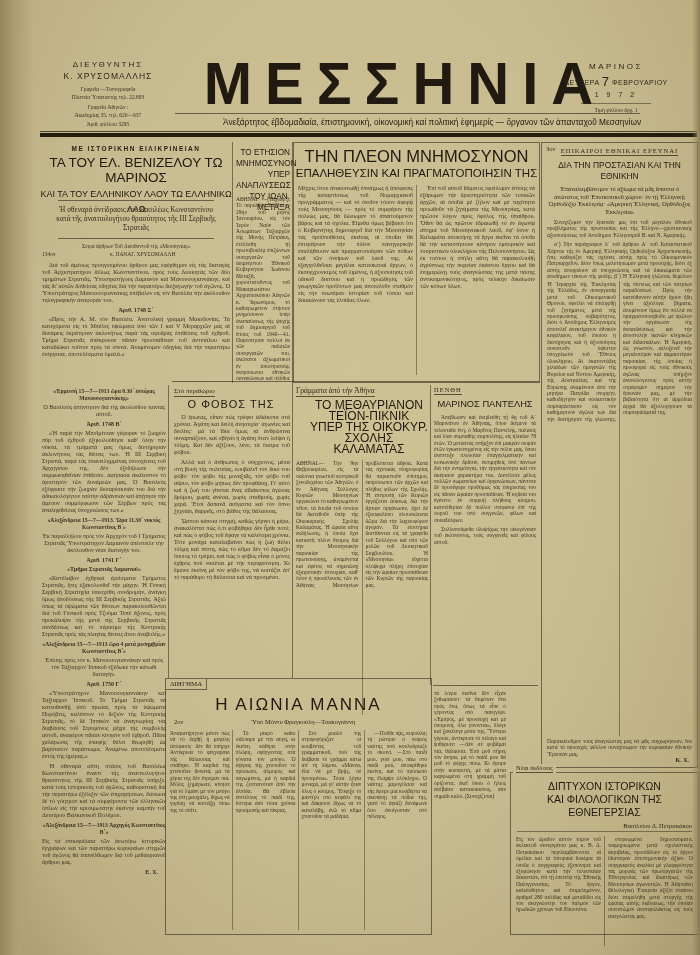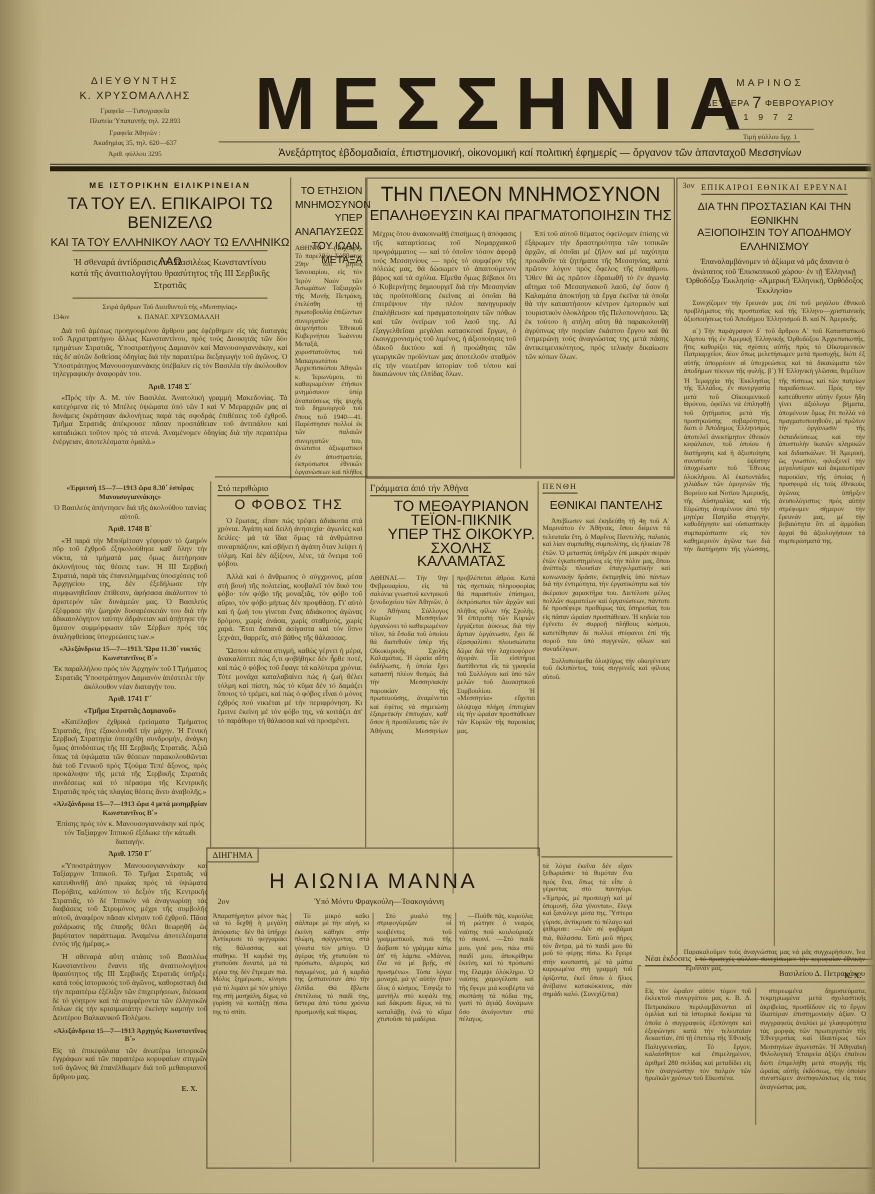--- a/index.html
+++ b/index.html
@@ -68,21 +68,21 @@
 
   <div class="vr" style="left:232px;top:142px;height:241px;"></div>
   <div class="vr" style="left:292px;top:142px;height:536px;"></div>
   <div class="vr" style="left:168px;top:385px;height:293px;"></div>
   <div class="vr" style="left:430px;top:385px;height:300px;"></div>
   <div class="hr" style="left:172px;top:381px;width:367px;"></div>
   <div class="hr" style="left:433px;top:685px;width:105px;"></div>
 
   <div class="abs c kick sans" style="left:42px;top:145px;width:188px;font-size:6.5px;letter-spacing:1.5px;">ΜΕ ΙΣΤΟΡΙΚΗΝ ΕΙΛΙΚΡΙΝΕΙΑΝ</div>
   <div class="abs c b ink sans" style="left:40px;top:155px;width:192px;font-size:13.5px;line-height:15px;">
-    <div>ΤΑ ΤΟΥ ΕΛ. ΕΠΙΚΑΙΡΟΙ ΤΩ ΒΕΝΙΖΕΛΩ</div>
+    <div>ΤΑ ΤΟΥ ΕΛ. ΒΕΝΙΖΕΛΟΥ ΤΩ ΜΑΡΙΝΟΣ</div>
     <div style="font-size:9px;margin-top:2px;">ΚΑΙ ΤΑ ΤΟΥ ΕΛΛΗΝΙΚΟΥ ΛΑΟΥ ΤΩ ΕΛΛΗΝΙΚΩ ΛΑΩ</div>
   </div>
   <div class="hr" style="left:58px;top:200px;width:156px;"></div>
   <div class="abs c b" style="left:52px;top:205px;width:168px;font-size:7.3px;line-height:9px;color:#332a18;">Ἡ σθεναρά ἀντίδρασις τοῦ Βασιλέως Κωνσταντίνου κατά τῆς ἀναιτιολογήτου θρασύτητος τῆς ΙΙΙ Σερβικῆς Στρατιᾶς</div>
   <div class="hr" style="left:58px;top:238px;width:156px;"></div>
   <div class="abs c tiny2" style="left:42px;top:243px;width:188px;">Σειρά ἄρθρων Τοῦ Διευθυντοῦ τῆς «Μεσσηνίας»</div>
   <div class="abs tiny2 b" style="left:42px;top:251px;width:188px;">
     <span style="float:left;">134ον</span>
     <span style="display:block;text-align:center;">κ. ΠΑΝΑΓ. ΧΡΥΣΟΜΑΛΛΗ</span>
   </div>
@@ -144,33 +144,32 @@
     <div class="b" style="font-size:7.5px;"><span class="u">Γράμματα ἀπό τήν Ἀθήνα</span></div>
     <div class="c b ink sans" style="font-size:12px;line-height:11px;margin-top:3px;margin-left:14px;">
       <div>ΤΟ ΜΕΘΑΥΡΙΑΝΟΝ ΤΕΪΟΝ-ΠΙΚΝΙΚ</div>
       <div>ΥΠΕΡ ΤΗΣ ΟΙΚΟΚΥΡ. ΣΧΟΛΗΣ ΚΑΛΑΜΑΤΑΣ</div>
     </div>
     <div class="tiny2 j twocol" style="margin-top:5px;height:255px;">ΑΘΗΝΑΙ.— Τήν 9ην Φεβρουαρίου, εἰς τά σαλόνια γνωστοῦ κεντρικοῦ ξενοδοχείου τῶν Ἀθηνῶν, ὁ ἐν Ἀθήναις Σύλλογος Κυριῶν Μεσσηνίων ὀργανώνει τό καθιερωμένον τέϊον, τά ἔσοδα τοῦ ὁποίου θά διατεθοῦν ὑπέρ τῆς Οἰκοκυρικῆς Σχολῆς Καλαμάτας. Ἡ ὡραία αὕτη ἐκδήλωσις, ἡ ὁποία ἔχει καταστῆ πλέον θεσμός διά τήν Μεσσηνιακήν παροικίαν τῆς πρωτευούσης, ἀναμένεται καί ἐφέτος νά σημειώσῃ ἐξαιρετικήν ἐπιτυχίαν, καθ' ὅσον ἡ προσέλευσις τῶν ἐν Ἀθήναις Μεσσηνίων προβλέπεται ἀθρόα. Κατά τάς σχετικάς πληροφορίας θά παραστοῦν ἐπίσημοι, ἐκπρόσωποι τῶν ἀρχῶν καί πλῆθος φίλων τῆς Σχολῆς. Ἡ ἐπιτροπή τῶν Κυριῶν ἐργάζεται ἀόκνως διά τήν ἄρτιαν ὀργάνωσιν, ἔχει δέ ἐξασφαλίσει πλουσιώτατα δῶρα διά τήν λαχειοφόρον ἀγοράν. Τά εἰσιτήρια διατίθενται εἰς τά γραφεῖα τοῦ Συλλόγου καί ὑπό τῶν μελῶν τοῦ Διοικητικοῦ Συμβουλίου. Ἡ «Μεσσηνία» εὔχεται ὁλόψυχα πλήρη ἐπιτυχίαν εἰς τήν ὡραίαν προσπάθειαν τῶν Κυριῶν τῆς παροικίας μας.</div>
   </div>
 
   <div class="abs" style="left:434px;top:386px;width:102px;">
     <div class="b" style="font-size:6.5px;letter-spacing:1px;"><span class="u">ΠΕΝΘΗ</span></div>
-    <div class="c b ink sans" style="font-size:9.3px;margin-top:4px;">ΕΘΝΙΚΑΙ ΠΑΝΤΕΛΗΣ</div>
+    <div class="c b ink sans" style="font-size:9.3px;margin-top:4px;">ΜΑΡΙΝΟΣ ΠΑΝΤΕΛΗΣ</div>
     <div class="tiny2 j" style="margin-top:5px;height:240px;">
       <p>Ἀπεβίωσεν καί ἐκηδεύθη τῇ 4ῃ τοῦ Α΄ Μαρινάτου ἐν Ἀθήναις, ὅπου διέμενε τά τελευταῖα ἔτη, ὁ Μαρῖνος Παντελῆς, παλαιός καί λίαν συμπαθής συμπολίτης, εἰς ἡλικίαν 78 ἐτῶν. Ὁ μεταστάς ὑπῆρξεν ἐπί μακράν σειράν ἐτῶν ἐγκατεστημένος εἰς τήν πόλιν μας, ὅπου ἀνέπτυξε πλουσίαν ἐπαγγελματικήν καί κοινωνικήν δρᾶσιν, ἐκτιμηθείς ὑπό πάντων διά τήν ἐντιμότητα, τήν ἐργατικότητα καί τόν ἀκέραιον χαρακτῆρα του. Διετέλεσε μέλος πολλῶν σωματείων καί ὀργανώσεων, πάντοτε δέ προσέφερε προθύμως τάς ὑπηρεσίας του εἰς πᾶσαν ὡραίαν προσπάθειαν. Ἡ κηδεία του ἐγένετο ἐν συρροῇ πλήθους κόσμου, κατετέθησαν δέ πολλοί στέφανοι ἐπί τῆς σοροῦ του ὑπό συγγενῶν, φίλων καί συναδέλφων.</p>
       <p>Συλλυπούμεθα ὁλοψύχως τήν οἰκογένειαν τοῦ ἐκλιπόντος, τούς συγγενεῖς καί φίλους αὐτοῦ.</p>
     </div>
   </div>
 
   <div class="box" style="left:541px;top:142px;width:155px;height:624px;">
     <div class="abs b" style="left:4px;top:2px;font-size:6.5px;">3ον</div>
     <div class="c b" style="font-size:6.6px;letter-spacing:1px;margin-top:4px;"><span class="u">ΕΠΙΚΑΙΡΟΙ ΕΘΝΙΚΑΙ ΕΡΕΥΝΑΙ</span></div>
     <div class="c b ink sans" style="font-size:8.4px;line-height:10.5px;margin-top:4px;text-align:center;">
       <div>ΔΙΑ ΤΗΝ ΠΡΟΣΤΑΣΙΑΝ ΚΑΙ ΤΗΝ ΕΘΝΙΚΗΝ</div>
-      <div>ΑΞΙΟΠΟΙΗΣΙΝ ΤΟΥ ΑΠΟΔΗΜΟΥ ΕΛΛΗΝΙΣΜΟΥ</div>
     </div>
     <div class="c b" style="font-size:6.3px;line-height:7.5px;margin:4px 6px 0;">Ἐπαναλαμβάνομεν τό ἀξίωμα νά μᾶς ἅπαντα ὁ ἀνώτατος τοῦ Ἐπισκοπικοῦ χώρου· ἐν τῇ Ἑλληνικῇ Ὀρθοδόξῳ Ἐκκλησίᾳ· «Ἀμερική Ἑλληνική, Ὀρθόδοξος Ἐκκλησία»</div>
     <div class="tiny2 j" style="margin:4px 5px 0;height:60px;">
       <p>Συνεχίζομεν τήν ἔρευνάν μας ἐπί τοῦ μεγάλου ἐθνικοῦ προβλήματος τῆς προστασίας καί τῆς Ἑλληνο—χριστιανικῆς ἀξιοποιήσεως τοῦ Ἀποδήμου Ἑλληνισμοῦ Β. καί Ν. Ἀμερικῆς.</p>
       <p>α΄) Τήν παράγραφον δ΄ τοῦ ἄρθρου Α΄ τοῦ Καταστατικοῦ Χάρτου τῆς ἐν Ἀμερικῇ Ἑλληνικῆς Ὀρθοδόξου Ἀρχιεπισκοπῆς, ἥτις καθορίζει τάς σχέσεις αὐτῆς πρός τό Οἰκουμενικόν Πατριαρχεῖον, δέον ὅπως μελετήσωμεν μετά προσοχῆς, διότι ἐξ αὐτῆς ἀπορρέουν αἱ ὑποχρεώσεις καί τά δικαιώματα τῶν ἀποδήμων τέκνων τῆς φυλῆς. β΄) Ἡ Ἑλληνική γλῶσσα, θεμέλιον τῆς ἐθνικῆς συνειδήσεως, δέον νά διδάσκεται ὑποχρεωτικῶς εἰς ἅπαντα τά σχολεῖα τῶν κοινοτήτων, διότι ἄνευ αὐτῆς ἡ νέα γενεά τῶν ὁμογενῶν κινδυνεύει νά ἀποκοπῇ ὁριστικῶς ἀπό τάς ρίζας της. γ΄) Ἡ συνεργασία Ἐκκλησίας, Κοινοτήτων καί Ἑλληνικῆς Πολιτείας πρέπει νά καταστῇ στενωτέρα καί μονιμωτέρα, διά τῆς ἱδρύσεως εἰδικοῦ συντονιστικοῦ ὀργάνου.</p>
     </div>
     <div class="tiny2 j twocol" style="margin:2px 5px 0;height:455px;">Ἡ Ἱεραρχία τῆς Ἐκκλησίας τῆς Ἑλλάδος, ἐν συνεργασίᾳ μετά τοῦ Οἰκουμενικοῦ Θρόνου, ὀφείλει νά ἐπιληφθῇ τοῦ ζητήματος μετά τῆς προσηκούσης σοβαρότητος, διότι ὁ Ἀπόδημος Ἑλληνισμός ἀποτελεῖ ἀνεκτίμητον ἐθνικόν κεφάλαιον, τοῦ ὁποίου ἡ διατήρησις καί ἡ ἀξιοποίησις συνιστοῦν ὑψίστην ὑποχρέωσιν τοῦ Ἔθνους ὁλοκλήρου. Αἱ ἑκατοντάδες χιλιάδων τῶν ὁμογενῶν τῆς Βορείου καί Νοτίου Ἀμερικῆς, τῆς Αὐστραλίας καί τῆς Εὐρώπης ἀναμένουν ἀπό τήν μητέρα Πατρίδα στοργήν, καθοδήγησιν καί οὐσιαστικήν συμπαράστασιν εἰς τόν καθημερινόν ἀγῶνα των διά τήν διατήρησιν τῆς γλώσσης, τῆς πίστεως καί τῶν πατρίων παραδόσεων. Πρός τήν κατεύθυνσιν αὐτήν ἔχουν ἤδη γίνει ἀξιόλογα βήματα, ἀπομένουν ὅμως ἔτι πολλά νά πραγματοποιηθοῦν, μέ πρῶτον τήν ὀργάνωσιν τῆς ἐκπαιδεύσεως καί τήν ἀποστολήν ἱκανῶν κληρικῶν καί διδασκάλων. Ἡ Ἀμερική, ὡς γνωστόν, φιλοξενεῖ τήν μεγαλυτέραν καί ἀκμαιοτέραν παροικίαν, τῆς ὁποίας ἡ προσφορά εἰς τούς ἐθνικούς ἀγῶνας ὑπῆρξεν ἀνυπολόγιστος· πρός αὐτήν στρέφομεν σήμερον τήν ἔρευνάν μας, μέ τήν βεβαιότητα ὅτι αἱ ἁρμόδιαι ἀρχαί θά ἀξιολογήσουν τά συμπεράσματά της.</div>
     <div class="tiny2 j" style="margin:2px 5px 0;">Παρακαλοῦμεν τούς ἀναγνώστας μας νά μᾶς συγχωρήσουν, ἵνα κατά τό προσεχές φύλλον συνεχίσωμεν τήν κορυφαίαν ἐθνικήν Ἔρευνάν μας.</div>
     <div class="sig" style="font-size:6px;">Κ. Χ.</div>
   </div>
@@ -187,20 +186,24 @@
       <p>Τό μικρό καΐκι σάλπαρε μέ τήν αὐγή, κι ἐκείνη κάθησε στήν πλώρη, σφίγγοντας στά γόνατα τόν μπόγο. Ὁ ἀγέρας τῆς χτυποῦσε τό πρόσωπο, ἁλμυρός καί παγωμένος, μά ἡ καρδιά της ζεσταινόταν ἀπό τήν ἐλπίδα. Θά ἔβλεπε ἐπιτέλους τό παιδί της, ὕστερα ἀπό τόσα χρόνια προσμονῆς καί πίκρας.</p>
       <p>Στό μυαλό της στριφογύριζαν οἱ κουβέντες τοῦ γραμματικοῦ, πού τῆς διάβασε τό γράμμα κάτω ἀπ' τή λάμπα. «Μάννα, ἔλα νά μέ βρῇς, σέ προσμένω». Τόσα λόγια μοναχά, μά γι' αὐτήν ἦταν ὅλος ὁ κόσμος. Ἔσφιξε τό μαντήλι στό κεφάλι της καί δάκρυσε δίχως νά τό καταλάβῃ, ἐνῶ τό κῦμα χτυποῦσε τά μαδέρια.</p>
       <p>—Ποῦθε πᾷς, κυρούλα; τή ρώτησε ὁ νεαρός ναύτης πού κουλούριαζε τό σκοινί. —Στό παιδί μου, γυιέ μου, πάω στό παιδί μου, ἀποκρίθηκε ἐκείνη, καί τό πρόσωπό της ἔλαμψε ὁλόκληρο. Ὁ ναύτης χαμογέλασε καί τῆς ἔφερε μιά κουβέρτα νά σκεπάσῃ τά πόδια της, γιατί τό ἀγιάζι δυνάμωνε ὅσο ἀνοίγονταν στό πέλαγος.</p>
     </div>
   </div>
 
   <div class="abs tiny2 j" style="left:434px;top:690px;width:72px;height:240px;">τά λόγια ἐκεῖνα δέν εἶχαν ξεθωριάσει· τά θυμόταν ἕνα πρός ἕνα, ὅπως τά εἶπε ὁ γέροντας στό πανηγύρι. «Ἐμπρός, μέ προσευχή καί μέ ὑπομονή, ὅλα γίνονται», ἔλεγε καί ξανάλεγε μέσα της. Ὕστερα γύρισε, ἀντίκρυσε τό πέλαγο καί ψιθύρισε: —Δέν σέ φοβᾶμαι πιά, θάλασσα. Ἐσύ μοῦ πῆρες τόν ἄντρα, μά τό παιδί μου θά μοῦ τό φέρῃς πίσω. Κι ἔγειρε στήν κουπαστή, μέ τά μάτια καρφωμένα στή γραμμή τοῦ ὁρίζοντα, ἐκεῖ ὅπου ὁ ἥλιος ἀνέβαινε κατακόκκινος, σάν σημάδι καλό. (Συνεχίζεται)</div>
 
   <div class="box" style="left:510px;top:772px;width:187px;height:161px;">
     <div class="abs b" style="left:2px;top:-9px;font-size:6.5px;background:#c8bb90;padding:0 3px;"><span class="u">Νέαι ἐκδόσεις</span></div>
+    <div class="c b ink sans" style="font-size:10.5px;line-height:13px;margin-top:7px;">
+      <div>ΔΙΠΤΥΧΟΝ ΙΣΤΟΡΙΚΩΝ</div>
+      <div>ΚΑΙ ΦΙΛΟΛΟΓΙΚΩΝ ΤΗΣ ΕΘΝΕΓΕΡΣΙΑΣ</div>
+    </div>
     <div class="b" style="text-align:right;font-size:6.5px;margin:3px 6px 0;border-bottom:1px solid rgba(50,41,26,.5);padding-bottom:2px;">Βασιλείου Δ. Πετρακάκου</div>
     <div class="tiny2 j twocol" style="margin:4px 5px 0;height:110px;">
       <p class="noind">Εἰς τόν ὡραῖον αὐτόν τόμον τοῦ ἐκλεκτοῦ συνεργάτου μας κ. Β. Δ. Πετρακάκου περιλαμβάνονται αἱ ὁμιλίαι καί τά ἱστορικά δοκίμια τά ὁποῖα ὁ συγγραφεύς ἐξεπόνησε καί ἐξεφώνησε κατά τήν τελευταίαν δεκαετίαν, ἐπί τῇ ἐπετείῳ τῆς Ἐθνικῆς Παλιγγενεσίας. Τό ἔργον, καλαίσθητον καί ἐπιμελημένον, ἀριθμεῖ 280 σελίδας καί μεταδίδει εἰς τόν ἀναγνώστην τόν παλμόν τῶν ἡρωϊκῶν χρόνων τοῦ Εἰκοσιένα.</p>
       <p>στερεωμένα δημοσιεύματα, τεκμηριωμένα μετά σχολαστικῆς ἀκριβείας, προσδίδουν εἰς τό ἔργον ἰδιαιτέραν ἐπιστημονικήν ἀξίαν. Ὁ συγγραφεύς ἀναλύει μέ γλαφυρότητα τάς μορφάς τῶν πρωτεργατῶν τῆς Ἐθνεγερσίας καί ἰδιαιτέρως τῶν Μεσσηνίων ἀγωνιστῶν. Ἡ Ἀθηναϊκή Φιλολογική Ἑταιρεία ἀξίζει ἐπαίνου διότι ἐπιμελήθη μετά στοργῆς τῆς ὡραίας αὐτῆς ἐκδόσεως, τήν ὁποίαν συνιστῶμεν ἀνεπιφυλάκτως εἰς τούς ἀναγνώστας μας.</p>
     </div>
   </div>
 
 </div>
 
 </body></html>

